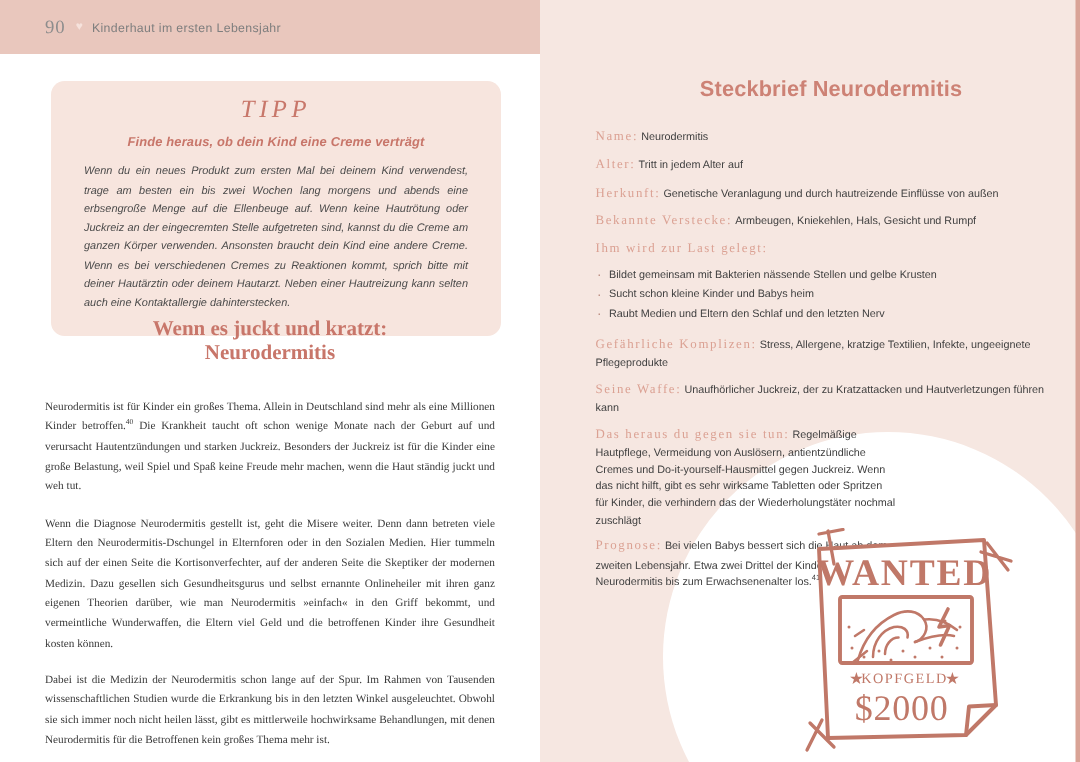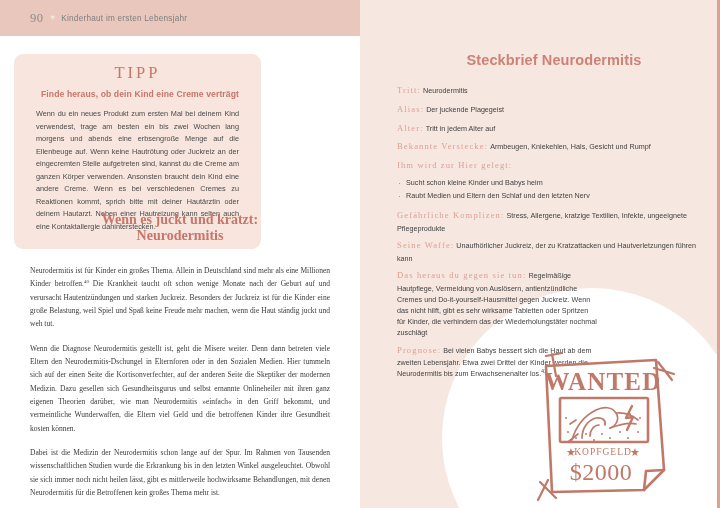--- a/index.html
+++ b/index.html
@@ -52,37 +52,38 @@
     line-height: 1;
   }
   .head-title {
     font-size: 8.2px;
     color: #7e7e7e;
     letter-spacing: .25px;
   }
 
   .tipbox {
     position: absolute;
-    left: 14px; top: 54px;
-    width: 247px;
+    left: 34px; top: 54px;
+    width: 300px;
     background: #f7e5de;
     border-radius: 9px;
     padding: 9px 22px 16px 22px;
     box-sizing: border-box;
+    font-style: italic;
   }
   .tip-kicker {
     text-align: center;
     font-family: "Liberation Serif", serif;
     font-size: 16.5px;
     letter-spacing: 3px;
     color: #c8776a;
     margin: 0 0 6px 0;
   }
   .tip-sub {
-    text-align: right;
+    text-align: center;
     font-size: 8.6px;
     font-weight: bold;
     color: #c8766a;
     margin: 0 0 9px 0;
     letter-spacing: .1px;
   }
   .tip-body {
     font-size: 7.3px;
     line-height: 1.72;
     color: #4a4a4a;
@@ -250,35 +251,36 @@
   <div class="page-right">
 
     <div class="deco-circle"></div>
     <div class="deco-stripe"></div>
 
     <h2 class="steckbrief-title">Steckbrief Neurodermitis</h2>
 
     <div class="sb-list">
 
       <div class="sb-row">
-        <span class="sb-label">Tritt:</span><span class="sb-value">Neurodermitis</span>
-      </div>
-      <div class="sb-row">
-        <span class="sb-label">Alias:</span><span class="sb-value">Der juckende Plagegeist</span>
+        <span class="sb-label">Name:</span><span class="sb-value">Neurodermitis</span>
       </div>
       <div class="sb-row">
         <span class="sb-label">Alter:</span><span class="sb-value">Tritt in jedem Alter auf</span>
       </div>
       <div class="sb-row">
+        <span class="sb-label">Herkunft:</span><span class="sb-value">Genetische Veranlagung und durch hautreizende Einflüsse von außen</span>
+      </div>
+      <div class="sb-row">
         <span class="sb-label">Bekannte Verstecke:</span><span class="sb-value">Armbeugen, Kniekehlen, Hals, Gesicht und Rumpf</span>
       </div>
 
       <div class="sb-row">
-        <span class="sb-block-label">Ihm wird zur Hier gelegt:</span>
+        <span class="sb-block-label">Ihm wird zur Last gelegt:</span>
         <ul class="sb-bullets">
+          <li>Bildet gemeinsam mit Bakterien nässende Stellen und gelbe Krusten</li>
           <li>Sucht schon kleine Kinder und Babys heim</li>
           <li>Raubt Medien und Eltern den Schlaf und den letzten Nerv</li>
         </ul>
       </div>
 
       <div class="sb-row">
         <span class="sb-label">Gefährliche Komplizen:</span><span class="sb-value">Stress, Allergene, kratzige Textilien, Infekte, ungeeignete Pflegeprodukte</span>
       </div>
       <div class="sb-row">
         <span class="sb-label">Seine Waffe:</span><span class="sb-value">Unaufhörlicher Juckreiz, der zu Kratzattacken und Hautverletzungen führen kann</span>

